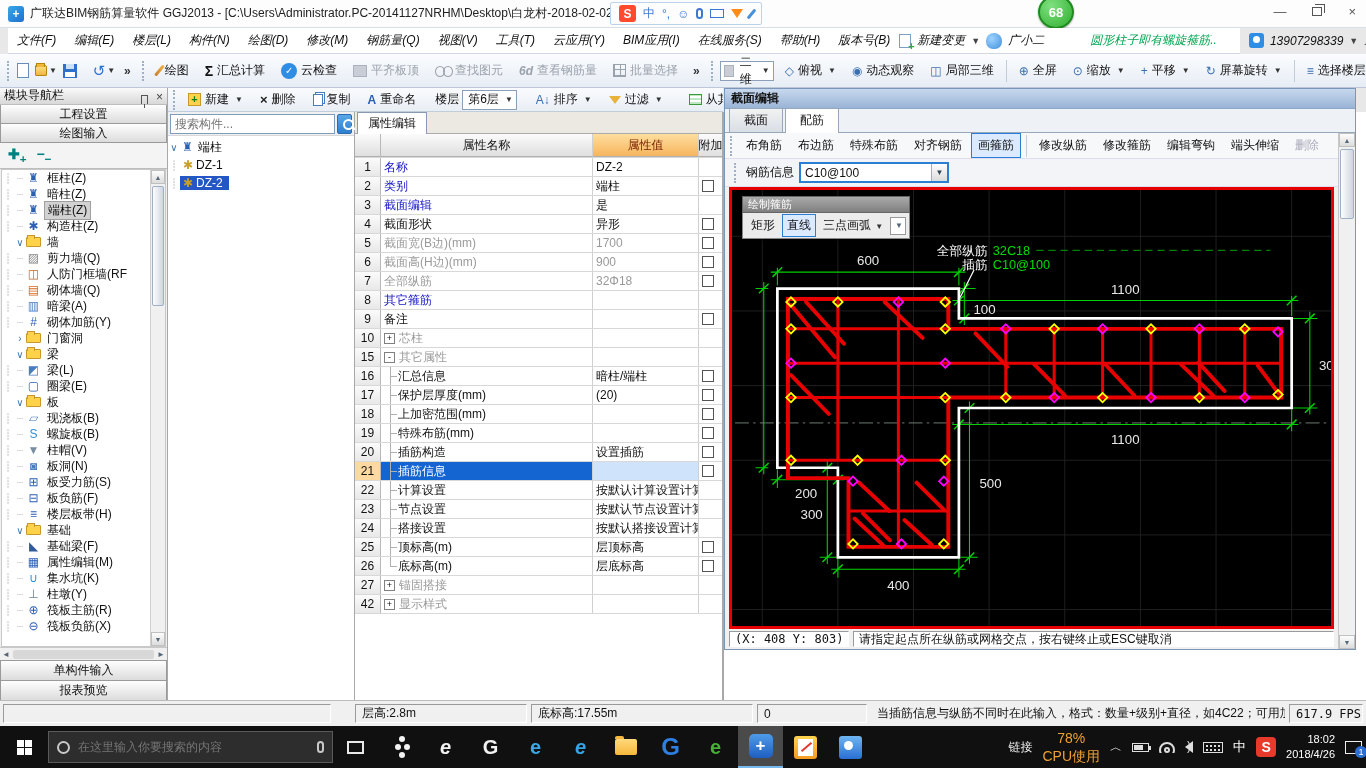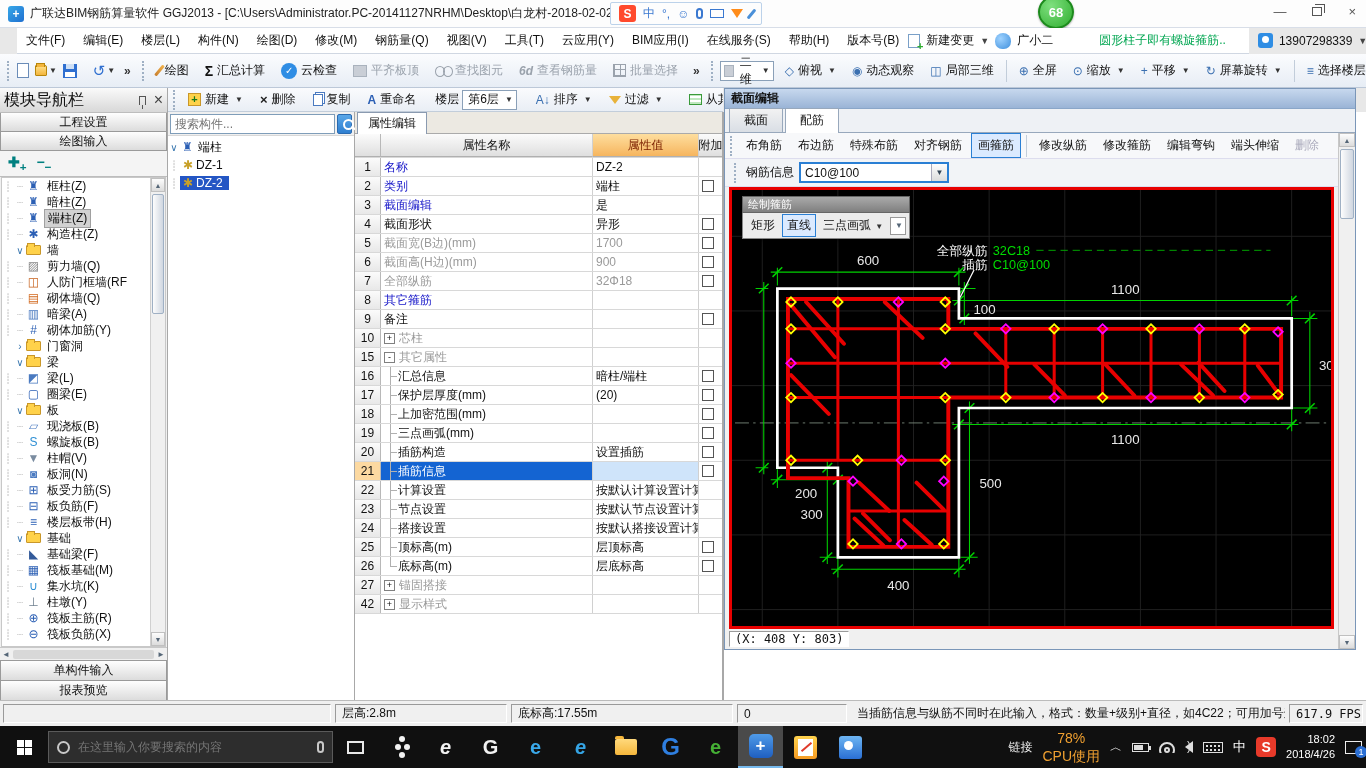--- a/index.html
+++ b/index.html
@@ -15,21 +15,21 @@
   .ime-g{color:#3a78d0;font-size:12px;}
   .ime-mic{width:7px;height:11px;border:2px solid #3a78d0;border-radius:4px;display:inline-block;}
   .ime-kbd{width:14px;height:9px;border:1px solid #3a78d0;display:inline-block;}
   .ime-shirt{width:0;height:0;border-left:6px solid transparent;border-right:6px solid transparent;border-top:9px solid #ff8c1a;display:inline-block;}
   .ime-wrench{width:3px;height:12px;background:#4a90d9;transform:rotate(40deg);display:inline-block;border-radius:2px;}
   #temp-badge{position:absolute;left:1038px;top:-5px;width:36px;height:34px;border-radius:50%;background:radial-gradient(circle at 35% 30%,#7fe07f,#2fae2f);border:2px solid #1d8a1d;color:#fff;font-weight:bold;font-size:13px;display:flex;align-items:center;justify-content:center;box-shadow:0 1px 2px rgba(0,0,0,.35);}
   #winbtns{position:absolute;right:10px;top:4px;display:flex;gap:26px;color:#555;font-size:13px;align-items:center;}
   .wb-max{width:10px;height:9px;border:1px solid #555;position:relative;display:inline-block;}
   .wb-max::before{content:"";position:absolute;left:2px;top:-4px;width:9px;height:8px;border:1px solid #555;border-bottom:none;border-left:none;}
   
-  #menubar{left:17px;top:28px;width:1232px;height:26px;background:#ffffff;border-bottom:1px solid #d0d7e2;display:flex;align-items:center;}
+  #menubar{left:8px;top:28px;width:1232px;height:26px;background:#ffffff;border-bottom:1px solid #d0d7e2;display:flex;align-items:center;font-style:italic;}
   .menu-item{padding:5px 9px;color:#111;cursor:default;white-space:nowrap;}
   #menu-right{margin-left:auto;display:flex;align-items:center;gap:6px;padding-right:6px;white-space:nowrap;}
   .mi-page{width:12px;height:14px;background:#fff;border:1px solid #7aa0c8;display:inline-block;position:relative;}
   .mi-page::after{content:"+";position:absolute;right:-4px;bottom:-5px;color:#2fae2f;font-weight:bold;font-size:11px;}
   .mascot{width:16px;height:16px;border-radius:50% 50% 45% 45%;background:radial-gradient(circle at 35% 35%,#9ed2ff,#3f8fdc);display:inline-block;}
   #menu-tip{color:#00a651;padding:0 26px 0 40px;}
   .qq-ico{width:15px;height:15px;border-radius:3px;background:#2f8de4;display:inline-block;position:relative;}
   .qq-ico::after{content:"";position:absolute;left:4px;top:3px;width:7px;height:7px;border-radius:50%;background:#fff;}
   .chev{color:#444;font-size:9px;}
   .ovf{color:#333;font-weight:bold;padding:0 4px;}
@@ -62,21 +62,21 @@
   
   #toolbar2{left:168px;top:88px;width:555px;height:24px;background:linear-gradient(#fafbfd,#e9eef5);border-bottom:1px solid #c2cdda;display:flex;align-items:center;gap:3px;padding:0 2px;white-space:nowrap;overflow:hidden;}
   .ic-newplus{width:13px;height:13px;background:#ffd24a;border:1px solid #c9972a;color:#1a7a1a;font-weight:bold;font-size:11px;line-height:11px;text-align:center;display:inline-block;}
   .ic-x{color:#222;font-weight:bold;font-size:13px;}
   .ic-copy{width:10px;height:12px;background:#fff;border:1px solid #4a7ac0;box-shadow:2px -2px 0 -1px #fff,2px -2px 0 0 #4a7ac0;display:inline-block;}
   .ic-ren{color:#2b5fb4;font-weight:bold;}
   .ic-funnel{width:0;height:0;border-left:6px solid transparent;border-right:6px solid transparent;border-top:8px solid #e8b23a;display:inline-block;}
   .ic-layers{width:13px;height:11px;border:1px solid #3a9a3a;background:repeating-linear-gradient(0deg,#bfe8bf 0 2px,#fff 2px 4px);display:inline-block;}
   
   #sidebar{left:0;top:88px;width:168px;height:612px;background:#f0f0f0;border-right:1px solid #a8a8a8;display:flex;flex-direction:column;}
-  #side-head{height:25px;background:linear-gradient(#fafafa,#d8d8d8);border-bottom:1px solid #bdbdbd;display:flex;align-items:center;padding:0 4px;font-size:16px;}
+  #side-head{height:17px;background:linear-gradient(#fafafa,#d8d8d8);border-bottom:1px solid #bdbdbd;display:flex;align-items:flex-end;padding:0 4px;font-size:12px;}
   #side-head .t{flex:1;}
   .pin{width:7px;height:9px;border:1px solid #555;border-bottom:none;position:relative;margin-right:8px;}
   .pin::after{content:"";position:absolute;left:2px;bottom:-4px;width:1px;height:4px;background:#555;}
   .side-btn{height:19px;background:linear-gradient(#fefefe,#dcdcdc);border:1px solid #9a9a9a;border-top:none;display:flex;align-items:center;justify-content:center;font-size:12px;}
   #side-tools{height:26px;border-bottom:1px solid #bdbdbd;display:flex;align-items:center;gap:10px;padding:0 8px;color:#008080;font-weight:bold;font-size:14px;background:#f4f4f4;}
   #side-tree{flex:1;background:#fff;border:1px solid #c8c8c8;margin:0 1px;overflow:hidden;position:relative;font-size:12px;}
   .trow{height:16px;display:flex;align-items:center;white-space:nowrap;}
   .trow .lbl{padding:0 3px;}
   .trow .lbl.sel{background:#d2d2d2;border:1px solid #a0a0a0;}
   .tline{color:#b8b8b8;font-size:10px;width:12px;text-align:center;flex:none;}
@@ -550,21 +550,21 @@
           <div class="trow">
             <span class="tline">┊</span>
             <span class="tline">┈</span>
             <span class="tico" style="color: rgb(51, 90, 154);">◣</span>
             <span class="lbl">基础梁(F)</span>
           </div>
           <div class="trow">
             <span class="tline">┊</span>
             <span class="tline">┈</span>
             <span class="tico" style="color: rgb(43, 95, 180);">▦</span>
-            <span class="lbl">筏板基础(M)</span>
+            <span class="lbl">属性编辑(M)</span>
           </div>
           <div class="trow">
             <span class="tline">┊</span>
             <span class="tline">┈</span>
             <span class="tico" style="color: rgb(46, 143, 212);">∪</span>
             <span class="lbl">集水坑(K)</span>
           </div>
           <div class="trow">
             <span class="tline">┊</span>
             <span class="tline">┈</span>
@@ -800,21 +800,21 @@
             <span></span>
           </span>
           <span class="pc att">
             <span class="cb"></span>
           </span>
         </div>
         <div class="prow">
           <span class="pc num">19</span>
           <span class="pc name">
             <span class="conn"></span>
-            <span>三点画弧(mm)</span>
+            <span>特殊布筋(mm)</span>
           </span>
           <span class="pc val">
             <span></span>
           </span>
           <span class="pc att">
             <span class="cb"></span>
           </span>
         </div>
         <div class="prow">
           <span class="pc num">20</span>
@@ -1072,33 +1072,34 @@
                 <span class="pbtn on">直线</span>
                 <span class="pbtn">三点画弧<span class="dd"> ▼</span></span>
                 <span id="pal-dd">
                   <span>▼</span>
                 </span>
               </div>
           </div>
         </div>
         <div id="sec-status">
           <span class="scell" style="width:120px;font-family:'DejaVu Sans Mono',monospace;">(X: 408 Y: 803)</span>
+          <span class="scell" style="flex:1;">请指定起点所在纵筋或网格交点，按右键终止或ESC键取消</span>
         </div>
       </div>
       <div id="sec-scroll">
         <div class="sb-btn" style="position:absolute;top:0;left:0;right:0;">▲</div>
         <div class="sb-thumb" style="top:16px;height:70px;"></div>
         <div class="sb-btn" style="position:absolute;bottom:0;left:0;right:0;">▼</div>
       </div>
     </div>
   </div>
 
   <div id="statusbar" class="abs">
     <span class="stcell" style="width:328px;"></span>
-    <span class="stcell" style="width:172px;">层高:2.8m</span>
+    <span class="stcell" style="width:172px;margin-left:20px;">层高:2.8m</span>
     <span class="stcell" style="width:222px;">底标高:17.55m</span>
     <span class="stcell" style="width:110px;">0</span>
     <span class="stcell" style="flex:1;border:none;background:transparent;">当插筋信息与纵筋不同时在此输入，格式：数量+级别+直径，如4C22；可用加号连接</span>
     <span class="stcell" style="width:74px;font-family:'DejaVu Sans Mono',monospace;">617.9 FPS</span>
   </div>
 
   <div id="taskbar" class="abs">
     <div id="start">
         <span class="winlogo">
           <i></i>

